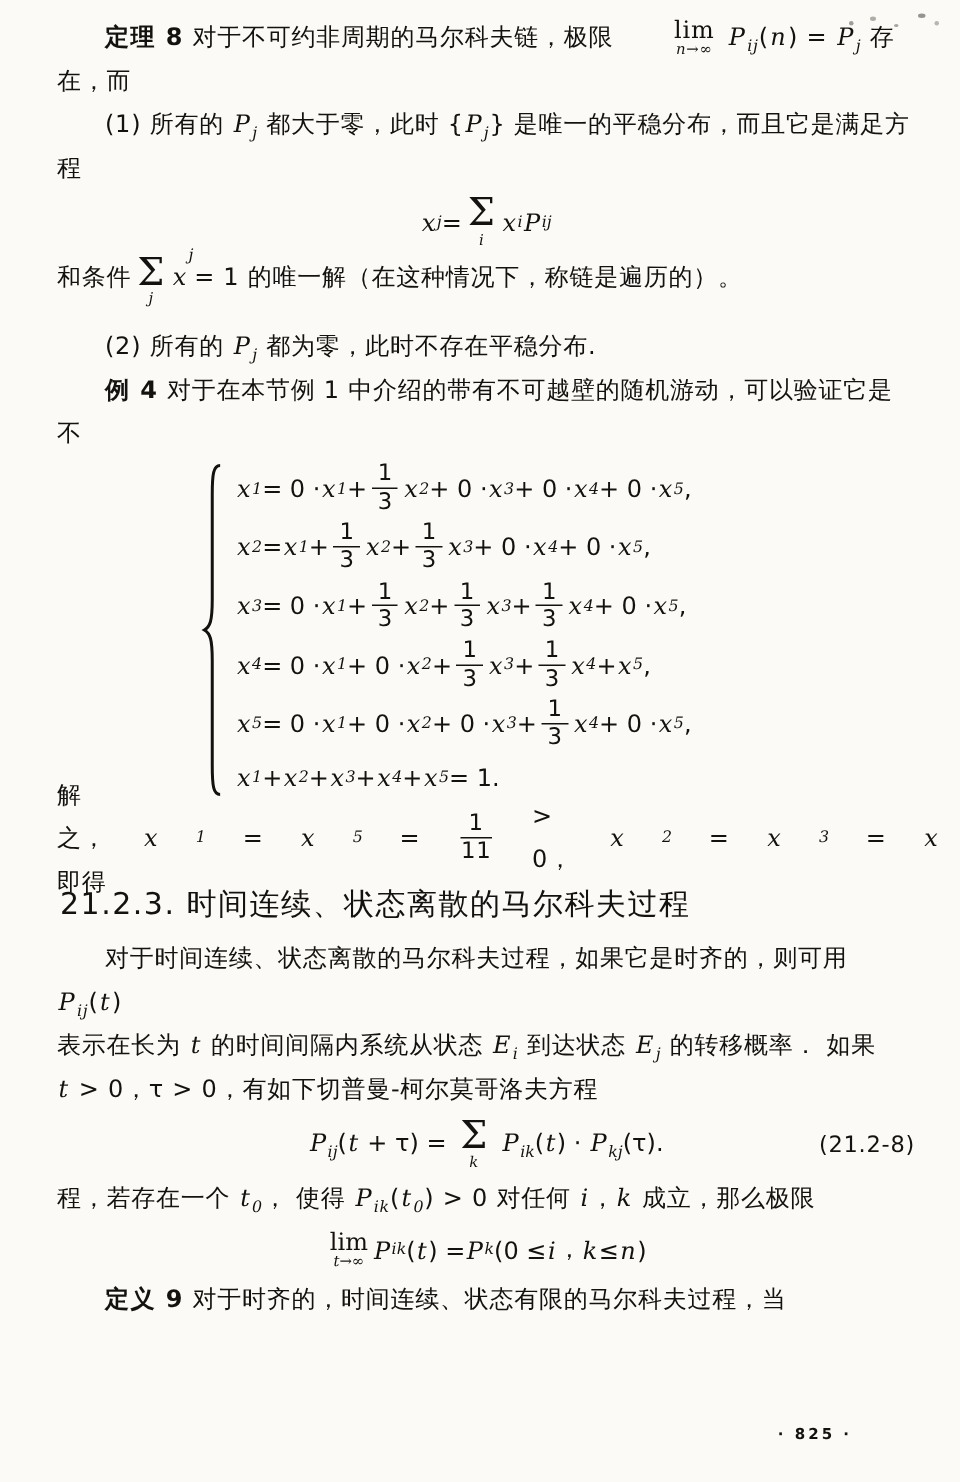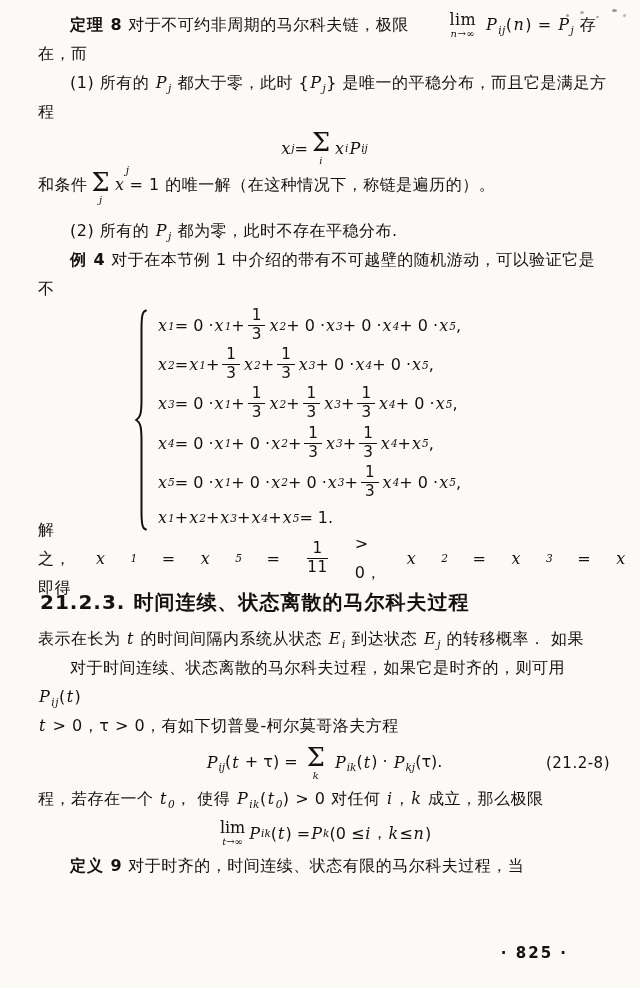--- a/index.html
+++ b/index.html
@@ -35,22 +35,22 @@
   .osub{font-size:0.62em;margin-top:1px;font-family:"DejaVu Serif",serif;font-style:italic;}
   
   .eqline{position:relative;text-align:center;font-size:16px;}
   .eqnum{position:absolute;right:0;top:50%;transform:translateY(-50%);font-size:15px;letter-spacing:0.5px;margin-left:32px;}
   
   .sys{display:flex;align-items:stretch;margin:4px 0 4px 96px;}
   .sys-rows{display:flex;flex-direction:column;justify-content:space-between;margin-left:8px;}
   .sysrow{height:37px;display:flex;align-items:center;font-size:16px;}
   .sysrow:last-child{height:30px;}
   
-  .sect{font-size:20px;font-weight:bold;letter-spacing:1px;margin:10px 0 8px 2px;}
-  .pagenum{position:absolute;right:72px;bottom:26px;font-size:15px;font-weight:bold;letter-spacing:2px;}
+  .sect{font-size:20px;font-weight:normal;letter-spacing:1px;margin:10px 0 8px 2px;}
+  .pagenum{position:absolute;right:72px;bottom:26px;font-size:10px;font-weight:bold;letter-spacing:2px;}
   .speck{position:absolute;background:#54504a;border-radius:50%;}
   .mt2{margin-top:2px;} .mt4{margin-top:4px;}
 </style>
 </head>
 <body>
 
 <div class="page">
 
   <div>
     <div class="speck" style="left:566px;top:14px;width:3px;height:3px;opacity:.55"></div>
@@ -126,22 +126,22 @@
   <div class="txt" style="display:flex;align-items:center;height:42px;gap:24px;">解之，即得  <i class="v">x</i><sub>1</sub> = <i class="v">x</i><sub>5</sub> = <span class="frac">
         <span class="fn">1</span>
         <span class="fd">11</span>
       </span> &gt; 0，  <i class="v">x</i><sub>2</sub> = <i class="v">x</i><sub>3</sub> = <i class="v">x</i><sub>4</sub> = <span class="frac">
         <span class="fn">3</span>
         <span class="fd">11</span>
       </span> &gt; 0·</div>
 
   <div class="sect">21.2.3. 时间连续、状态离散的马尔科夫过程</div>
 
+  <div class="txt ind">对于时间连续、状态离散的马尔科夫过程，如果它是时齐的，则可用 <i class="v">P</i><sub>ij</sub>(<i class="v">t</i>)</div>
   <div class="txt">表示在长为 <i class="v">t</i> 的时间间隔内系统从状态 <i class="v">E</i><sub>i</sub> 到达状态 <i class="v">E</i><sub>j</sub> 的转移概率． 如果</div>
-  <div class="txt ind">对于时间连续、状态离散的马尔科夫过程，如果它是时齐的，则可用 <i class="v">P</i><sub>ij</sub>(<i class="v">t</i>)</div>
   <div class="txt"><i class="v">t</i> &gt; 0，τ &gt; 0，有如下切普曼-柯尔莫哥洛夫方程</div>
 
   <div class="eqline mt2" style="height:42px;display:flex;align-items:center;justify-content:center;">
     <span><i class="v">P</i><sub>ij</sub>(<i class="v">t</i> + τ) = <span class="bigop">
           <span class="sig">Σ</span>
           <span class="osub">k</span>
         </span> <i class="v">P</i><sub>ik</sub>(<i class="v">t</i>) · <i class="v">P</i><sub>kj</sub>(τ).</span>
     <span class="eqnum">(21.2-8)</span>
   </div>
 

